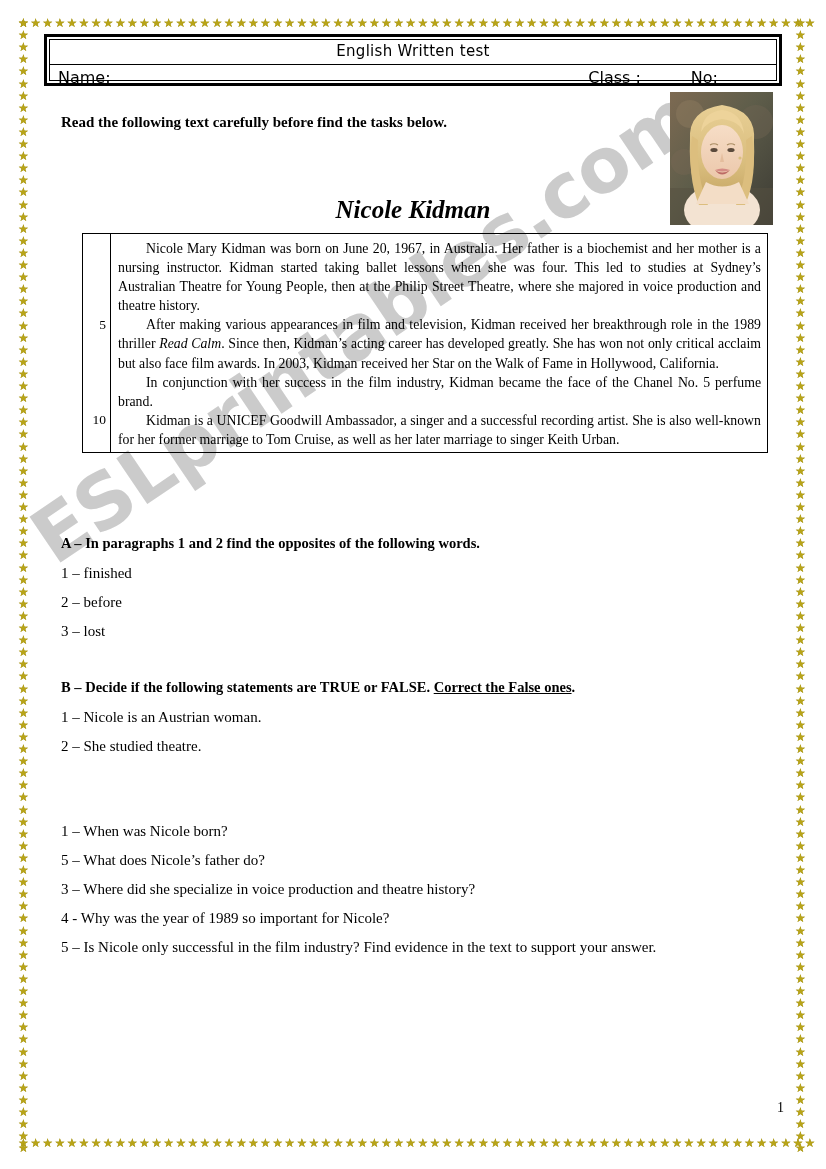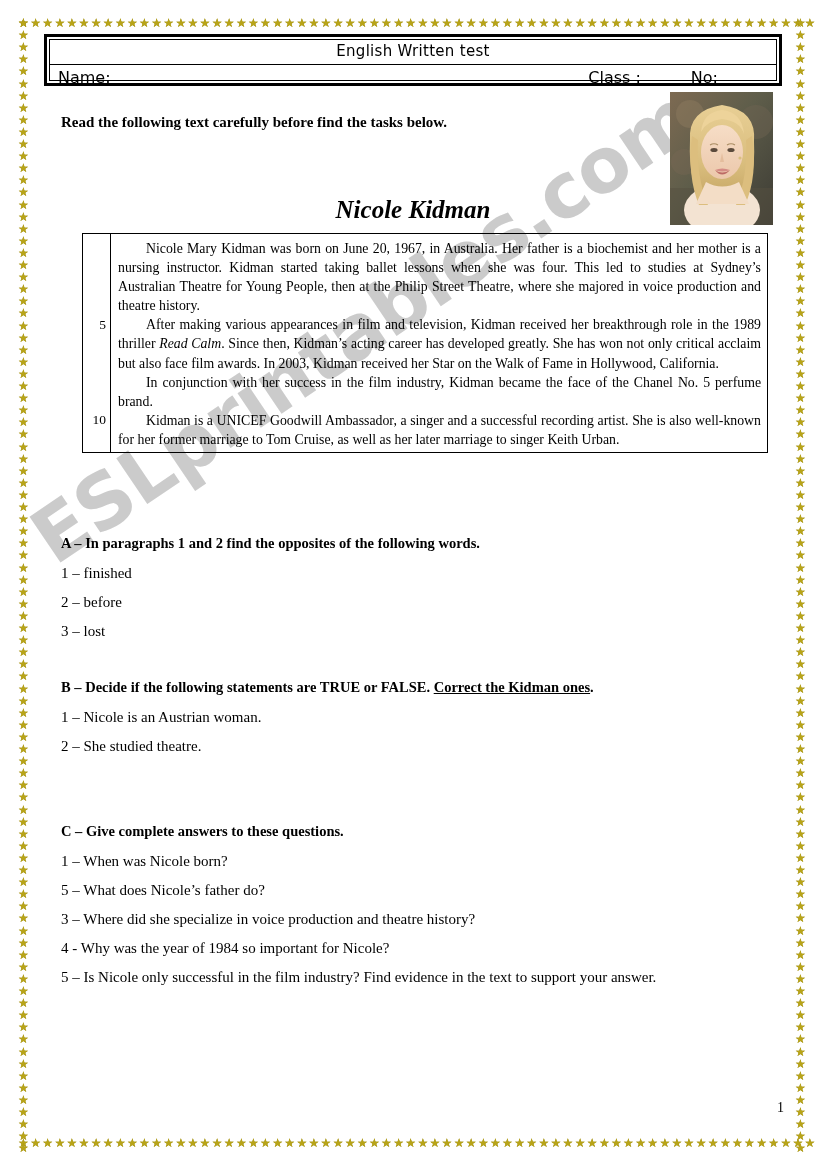--- a/index.html
+++ b/index.html
@@ -658,29 +658,28 @@
   </div>
 
   <div class="section secA">
     <div class="sec-title sec-title-row">A – In paragraphs 1 and 2 find the opposites of the following words.</div>
     <div class="sec-item sec-item-row">1 – finished</div>
     <div class="sec-item sec-item-row">2 – before</div>
     <div class="sec-item sec-item-row">3 – lost</div>
   </div>
 
   <div class="section secB">
-    <div class="sec-title sec-title-row"><span>B – Decide if the following statements are TRUE or FALSE. </span><u>Correct the Kidman ones</u><span>.</span></div>
+    <div class="sec-title sec-title-row"><span>B – Decide if the following statements are TRUE or FALSE. </span><u>Correct the False ones</u><span>.</span></div>
     <div class="sec-item sec-item-row">1 – Nicole is an Austrian woman.</div>
     <div class="sec-item sec-item-row">2 – She studied theatre.</div>
   </div>
 
   <div class="section secC">
-    <div class="sec-title sec-title-row">C – Give complete answers to these questions.</div>
     <div class="sec-item sec-item-row">1 – When was Nicole born?</div>
     <div class="sec-item sec-item-row">5 – What does Nicole’s father do?</div>
     <div class="sec-item sec-item-row">3 – Where did she specialize in voice production and theatre history?</div>
-    <div class="sec-item sec-item-row">4 - Why was the year of 1984 so important for Nicole?</div>
+    <div class="sec-item sec-item-row">4 - Why was the year of 1989 so important for Nicole?</div>
     <div class="sec-item sec-item-row">5 – Is Nicole only successful in the film industry? Find evidence in the text to support your answer.</div>
   </div>
 
   <div class="page-number">1</div>
 
 </div>
 
 </body></html>

